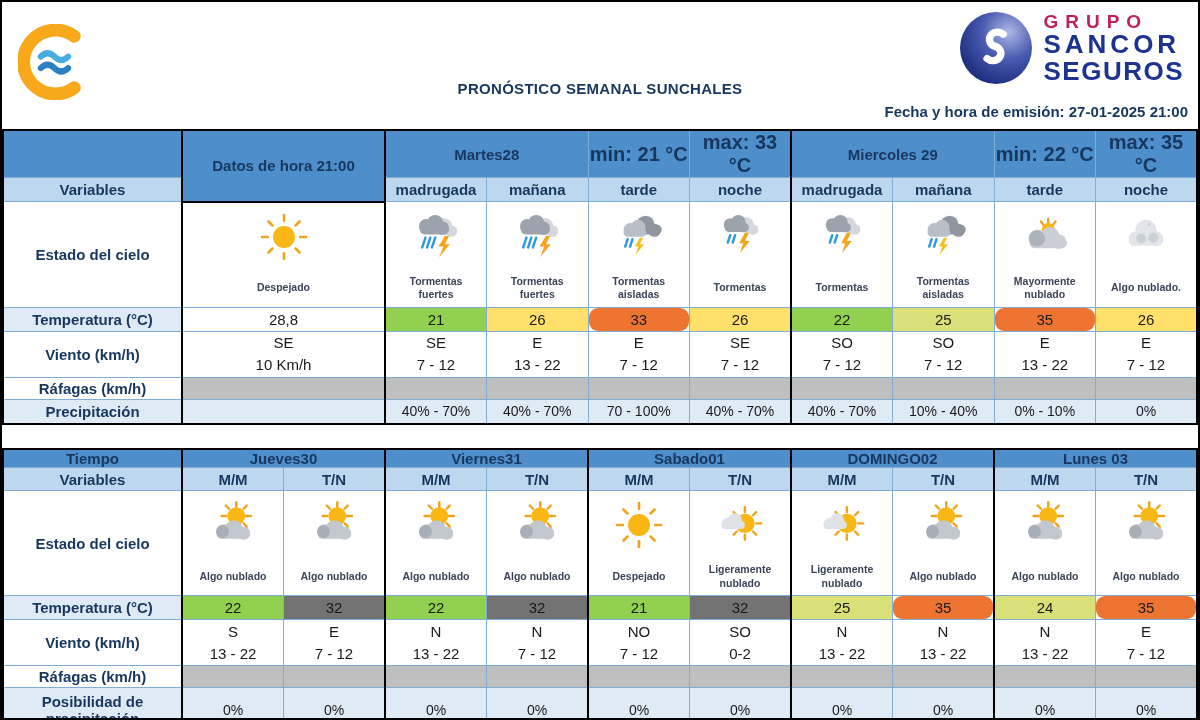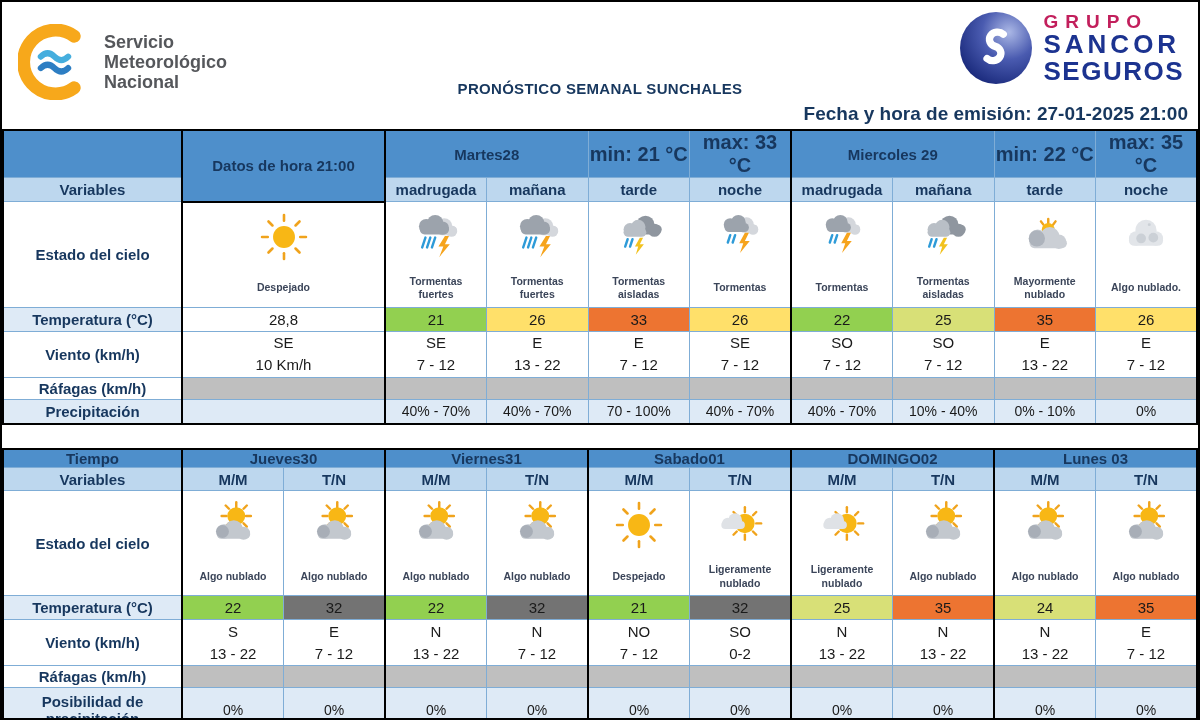--- a/index.html
+++ b/index.html
@@ -17,21 +17,21 @@
          color:#17375E;font-size:15px;font-weight:700;letter-spacing:.3px;}
   .brand{position:absolute;right:14px;top:10px;display:flex;align-items:center;gap:11px;}
   .sphere{width:72px;height:72px;border-radius:50%;
     background:radial-gradient(circle at 68% 28%, #ABB8E6 0%, #4A5BB0 38%, #1C2C7E 78%, #14215F 100%);
     display:flex;align-items:center;justify-content:center;}
   .sphere svg{width:52px;height:52px;}
   .brandtxt{display:flex;flex-direction:column;line-height:1.02;}
   .grupo{color:#C21F5C;font-weight:700;font-size:19px;letter-spacing:7px;}
   .sancor{color:#1C3390;font-weight:700;font-size:26px;letter-spacing:4px;}
   .seguros{color:#1C3390;font-weight:700;font-size:26px;letter-spacing:1.5px;}
-  .emission{position:absolute;right:10px;top:101px;color:#17375E;font-size:19px;font-weight:600;}
+  .emission{position:absolute;right:10px;top:101px;color:#17375E;font-size:15px;font-weight:600;}
   
   table{border-collapse:collapse;table-layout:fixed;width:1196px;border:2px solid #000;}
   td{border:1px solid #7FADD6;text-align:center;vertical-align:middle;padding:0;overflow:hidden;
      color:#1A1A1A;font-size:15px;}
   .gap{height:23px;}
   .dayhead{background:#4E8FCB;color:#17375E;font-weight:700;}
   .minmax{background:#4E8FCB;color:#17375E;font-weight:600;font-size:20px;}
   .subhead{background:#BDD7EE;color:#17375E;font-weight:600;}
   .lblw{background:#fff;color:#17375E;font-weight:600;}
   .lblb{background:#DEEAF6;color:#17375E;font-weight:600;}
@@ -41,21 +41,21 @@
   .skyw{display:flex;flex-direction:column;align-items:center;justify-content:space-between;
         height:104px;padding:7px 2px 5px;box-sizing:border-box;}
   .wi{width:52px;height:54px;flex:0 0 auto;}
   .cap{font-size:10.5px;font-weight:700;color:#3B4559;line-height:1.25;max-width:80px;
        min-height:27px;display:flex;align-items:center;justify-content:center;text-align:center;}
   .temp span{display:block;width:100%;height:100%;line-height:23px;font-size:15px;}
   .green{background:#92D050;}
   .yellow{background:#FFE06A;}
   .ylwgrn{background:#D8E077;}
   .ltorange{background:#737373;}
-  .dkorange{background:#ED7431;}
+  .dkorange{background:#ED7431;border-radius:9px;}
   .wind div{line-height:22px;}
   .gust{background:#BFBFBF;}
   .pcp{background:#DEEAF6;font-size:14px;}
   .pp2{background:#DEEAF6;font-size:14px;}
 </style>
 </head>
 <body>
 
 <svg width="0" height="0" style="position:absolute" aria-hidden="true">
   <defs>
@@ -192,21 +192,20 @@
   </defs>
 </svg>
 
 <div class="hdr">
   <div class="smn">
     <svg class="smn-mark" viewBox="0 0 100 100">
       <path d="M74 16 A42 42 0 1 0 74 84" fill="none" stroke="#F7A81B" stroke-width="17" stroke-linecap="round"></path>
       <path d="M30 43 q9 -9 18 0 t18 0" fill="none" stroke="#45AEDE" stroke-width="8" stroke-linecap="round"></path>
       <path d="M30 58 q9 -9 18 0 t18 0" fill="none" stroke="#2D7EC3" stroke-width="8" stroke-linecap="round"></path>
     </svg>
-    <div class="smn-name" style="max-width:150px;">Servicio Meteorológico Nacional</div>
   </div>
   <div class="title">PRONÓSTICO SEMANAL SUNCHALES</div>
   <div class="brand">
     <div class="sphere">
       <svg viewBox="0 0 64 64">
           <path d="M41 15 a10 9 0 1 0 -10 15 a10 9 0 1 1 -10 15" fill="none" stroke="#fff" stroke-width="9" stroke-linecap="round"></path>
         </svg>
     </div>
     <div class="brandtxt">
       <span class="grupo">GRUPO</span>

